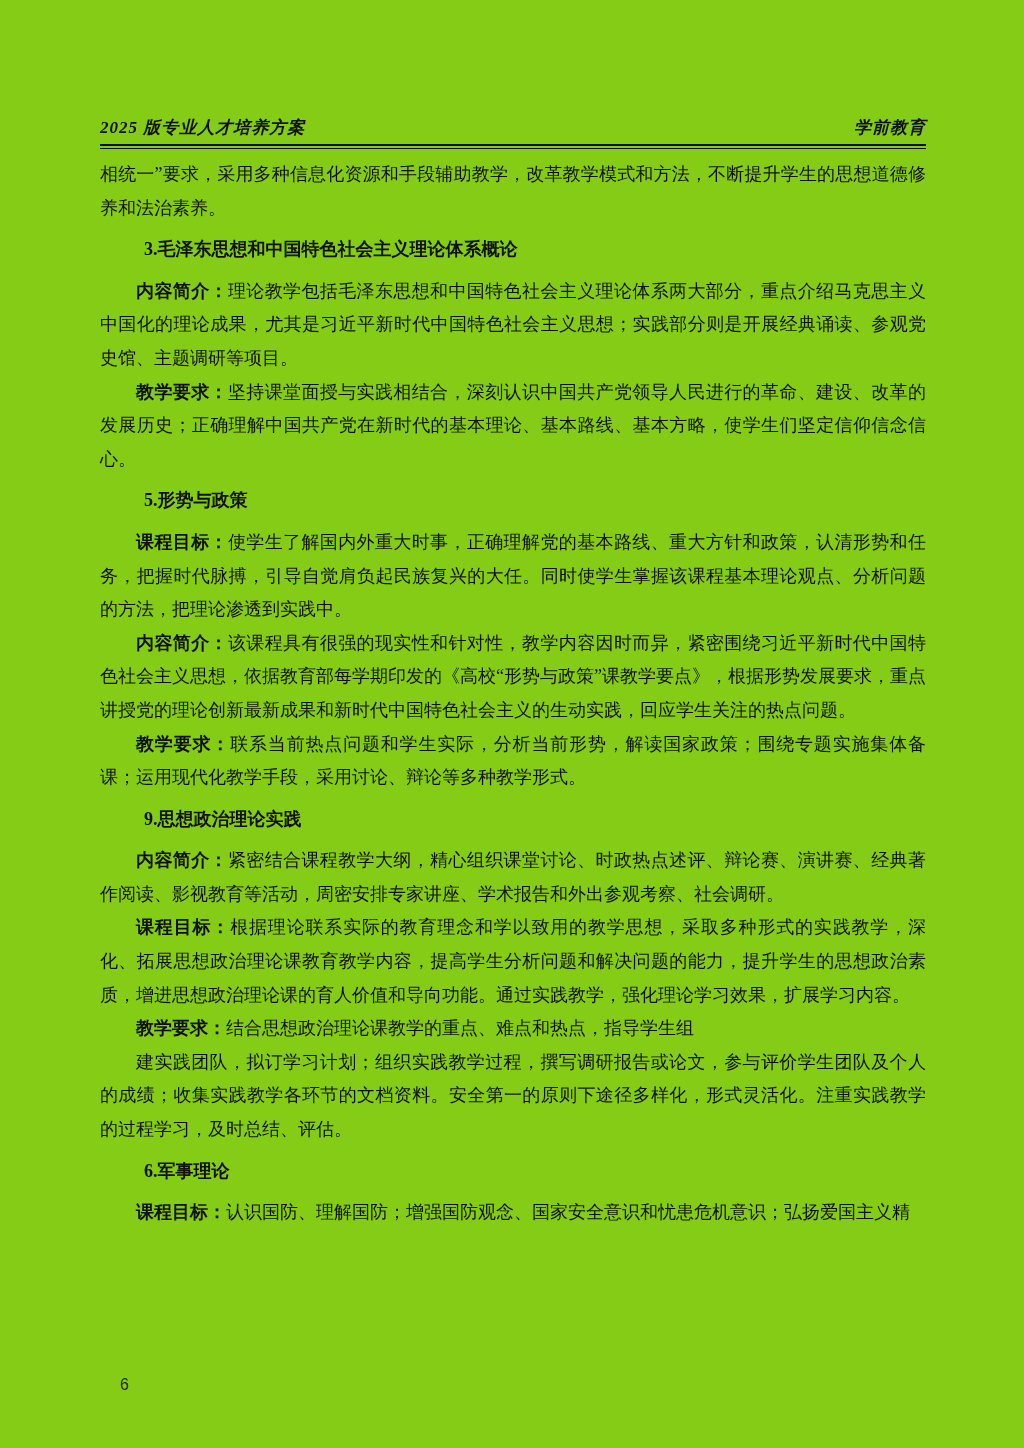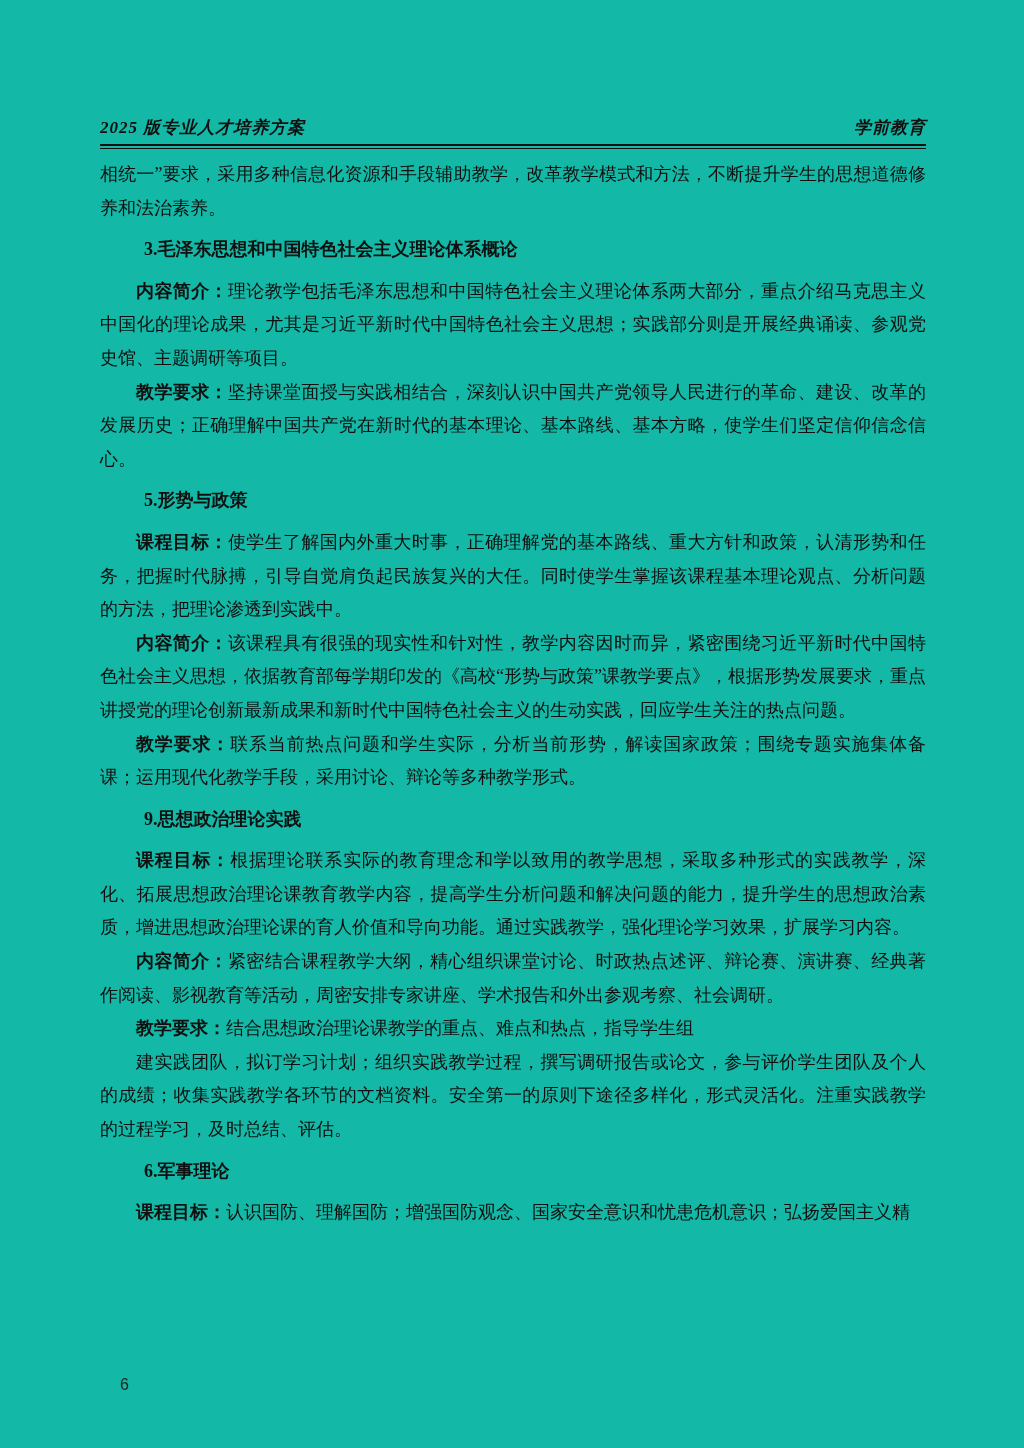--- a/index.html
+++ b/index.html
@@ -1,21 +1,21 @@
 <!DOCTYPE html>
 <html><head>
 <meta charset="utf-8">
 <style>
   html, body { margin: 0; padding: 0; background: #e8e8e8; }
   .page {
     position: relative;
     width: 1024px;
     height: 1448px;
     margin: 0 auto;
-    background: #14b8a6;
+    background: #84cc16;
     font-family: "Liberation Serif", "DejaVu Serif", serif;
     color: #101010;
     overflow: hidden;
   }
   .header {
     position: absolute;
     top: 116px;
     left: 100px;
     width: 826px;
   }
@@ -72,22 +72,22 @@
   <div class="content">
     <p class="para no-indent"><span class="label"></span><span>相统一”要求，采用多种信息化资源和手段辅助教学，改革教学模式和方法，不断提升学生的思想道德修养和法治素养。</span></p>
     <p class="heading">3.毛泽东思想和中国特色社会主义理论体系概论</p>
     <p class="para"><span class="label">内容简介：</span><span>理论教学包括毛泽东思想和中国特色社会主义理论体系两大部分，重点介绍马克思主义中国化的理论成果，尤其是习近平新时代中国特色社会主义思想；实践部分则是开展经典诵读、参观党史馆、主题调研等项目。</span></p>
     <p class="para"><span class="label">教学要求：</span><span>坚持课堂面授与实践相结合，深刻认识中国共产党领导人民进行的革命、建设、改革的发展历史；正确理解中国共产党在新时代的基本理论、基本路线、基本方略，使学生们坚定信仰信念信心。</span></p>
     <p class="heading">5.形势与政策</p>
     <p class="para"><span class="label">课程目标：</span><span>使学生了解国内外重大时事，正确理解党的基本路线、重大方针和政策，认清形势和任务，把握时代脉搏，引导自觉肩负起民族复兴的大任。同时使学生掌握该课程基本理论观点、分析问题的方法，把理论渗透到实践中。</span></p>
     <p class="para"><span class="label">内容简介：</span><span>该课程具有很强的现实性和针对性，教学内容因时而异，紧密围绕习近平新时代中国特色社会主义思想，依据教育部每学期印发的《高校“形势与政策”课教学要点》，根据形势发展要求，重点讲授党的理论创新最新成果和新时代中国特色社会主义的生动实践，回应学生关注的热点问题。</span></p>
     <p class="para"><span class="label">教学要求：</span><span>联系当前热点问题和学生实际，分析当前形势，解读国家政策；围绕专题实施集体备课；运用现代化教学手段，采用讨论、辩论等多种教学形式。</span></p>
     <p class="heading">9.思想政治理论实践</p>
+    <p class="para"><span class="label">内容简介：</span><span>紧密结合课程教学大纲，精心组织课堂讨论、时政热点述评、辩论赛、演讲赛、经典著作阅读、影视教育等活动，周密安排专家讲座、学术报告和外出参观考察、社会调研。</span></p>
     <p class="para"><span class="label">课程目标：</span><span>根据理论联系实际的教育理念和学以致用的教学思想，采取多种形式的实践教学，深化、拓展思想政治理论课教育教学内容，提高学生分析问题和解决问题的能力，提升学生的思想政治素质，增进思想政治理论课的育人价值和导向功能。通过实践教学，强化理论学习效果，扩展学习内容。</span></p>
-    <p class="para"><span class="label">内容简介：</span><span>紧密结合课程教学大纲，精心组织课堂讨论、时政热点述评、辩论赛、演讲赛、经典著作阅读、影视教育等活动，周密安排专家讲座、学术报告和外出参观考察、社会调研。</span></p>
     <p class="para"><span class="label">教学要求：</span><span>结合思想政治理论课教学的重点、难点和热点，指导学生组</span></p>
     <p class="para"><span class="label"></span><span>建实践团队，拟订学习计划；组织实践教学过程，撰写调研报告或论文，参与评价学生团队及个人的成绩；收集实践教学各环节的文档资料。安全第一的原则下途径多样化，形式灵活化。注重实践教学的过程学习，及时总结、评估。</span></p>
     <p class="heading">6.军事理论</p>
     <p class="para"><span class="label">课程目标：</span><span>认识国防、理解国防；增强国防观念、国家安全意识和忧患危机意识；弘扬爱国主义精</span></p>
   </div>
 
   <div class="page-number">6</div>
 
 </div>
 

